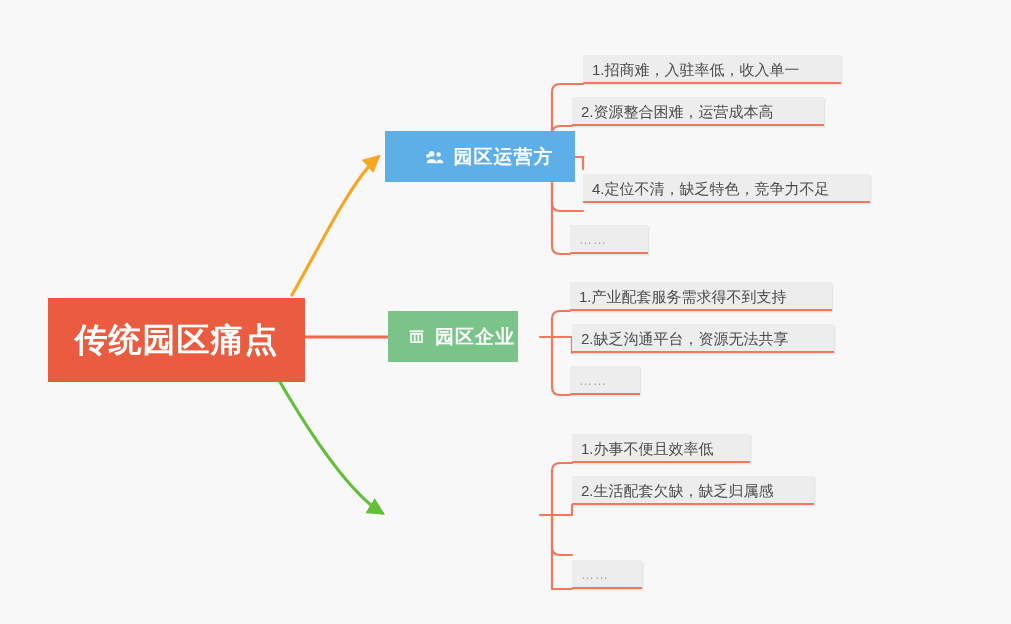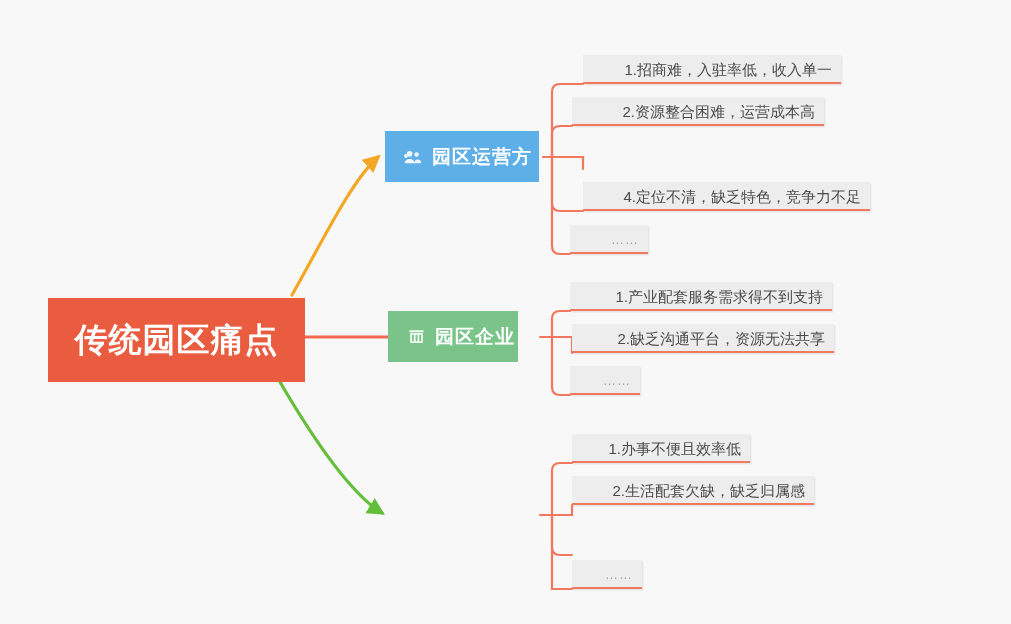--- a/index.html
+++ b/index.html
@@ -47,21 +47,20 @@
     box-sizing:border-box;
     background:#ededed;
     color:#4b4b4b;
     font-size:15px;
     line-height:29px;
     height:29px;
     padding:0 9px;
     white-space:nowrap;
     border-bottom:2px solid #f1785e;
     box-shadow:1.5px 1.5px 0 rgba(0,0,0,0.07);
-    text-align:right;
   }
   .leaf-node.ellipsis{
     color:#a6a6a6;
     letter-spacing:1px;
     font-size:13px;
   }
 </style>
 </head>
 <body>
 
@@ -105,21 +104,21 @@
       <path d="M 552 515 L 572 515 L 572 505"></path>
       <path d="M 552 515 L 552 547 Q 552 555 560 555 L 572 555"></path>
       <path d="M 552 515 L 552 589 Q 552 589 560 589 L 572 589"></path>
     </g>
   </svg>
 
   <div class="root-node" style="left:48px;top:298px;width:257px;height:84px;background:#ea5c40;font-size:33px;">
     <span>传统园区痛点</span>
   </div>
 
-  <div class="branch-node" style="left:385px;top:131px;width:154px;height:51px;background:#5eaee8;padding-left:18px;">
+  <div class="branch-node" style="left:385px;top:131px;width:190px;height:51px;background:#5eaee8;padding-left:18px;justify-content:center;">
     <span class="branch-icon">
       <svg width="20" height="20" viewBox="0 0 24 24" fill="#ffffff">
         <circle cx="8" cy="8.2" r="3.4"></circle>
         <circle cx="16.3" cy="9" r="2.7"></circle>
         <circle cx="3.6" cy="10.8" r="2.3"></circle>
         <path d="M2 19.5c0-3.1 2.7-5.2 6-5.2s6 2.1 6 5.2z"></path>
         <path d="M13.6 19.5c0-2.6 1.6-4.4 4.1-4.4 2.4 0 4.3 1.8 4.3 4.4z"></path>
       </svg>
     </span>
     <span class="branch-label">园区运营方</span>
@@ -134,21 +133,21 @@
         <rect x="10.9" y="9.8" width="2.3" height="8.2" fill="#7ac48a"></rect>
         <rect x="15.5" y="9.8" width="2.3" height="8.2" fill="#7ac48a"></rect>
       </svg>
     </span>
     <span class="branch-label">园区企业</span>
   </div>
 
 
   <div class="leaf-node" style="left:583px;top:55px;width:258px;">1.招商难，入驻率低，收入单一</div>
   <div class="leaf-node" style="left:572px;top:97px;width:252px;">2.资源整合困难，运营成本高</div>
-  <div class="leaf-node" style="left:583px;top:182px;width:287px;">4.定位不清，缺乏特色，竞争力不足</div>
+  <div class="leaf-node" style="left:583px;top:174px;width:287px;">4.定位不清，缺乏特色，竞争力不足</div>
   <div class="leaf-node ellipsis" style="left:570px;top:225px;width:78px;">……</div>
 
   <div class="leaf-node" style="left:570px;top:282px;width:262px;">1.产业配套服务需求得不到支持</div>
   <div class="leaf-node" style="left:572px;top:324px;width:262px;">2.缺乏沟通平台，资源无法共享</div>
   <div class="leaf-node ellipsis" style="left:570px;top:366px;width:70px;">……</div>
 
   <div class="leaf-node" style="left:572px;top:434px;width:178px;">1.办事不便且效率低</div>
   <div class="leaf-node" style="left:572px;top:476px;width:242px;">2.生活配套欠缺，缺乏归属感</div>
   <div class="leaf-node ellipsis" style="left:572px;top:560px;width:70px;">……</div>
 

